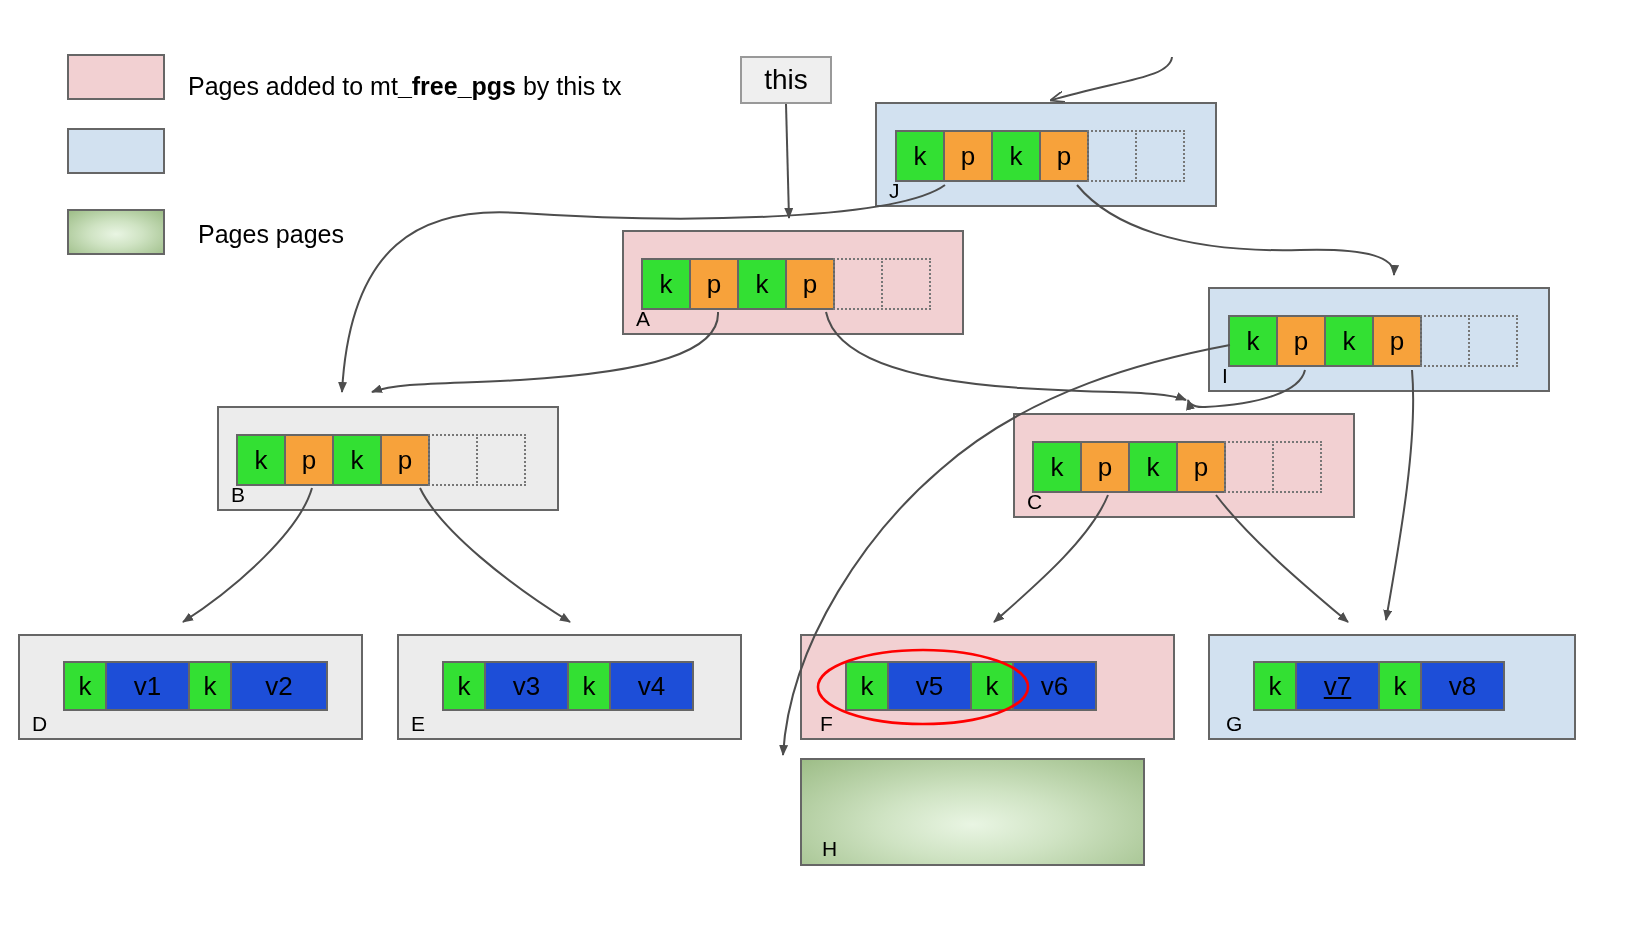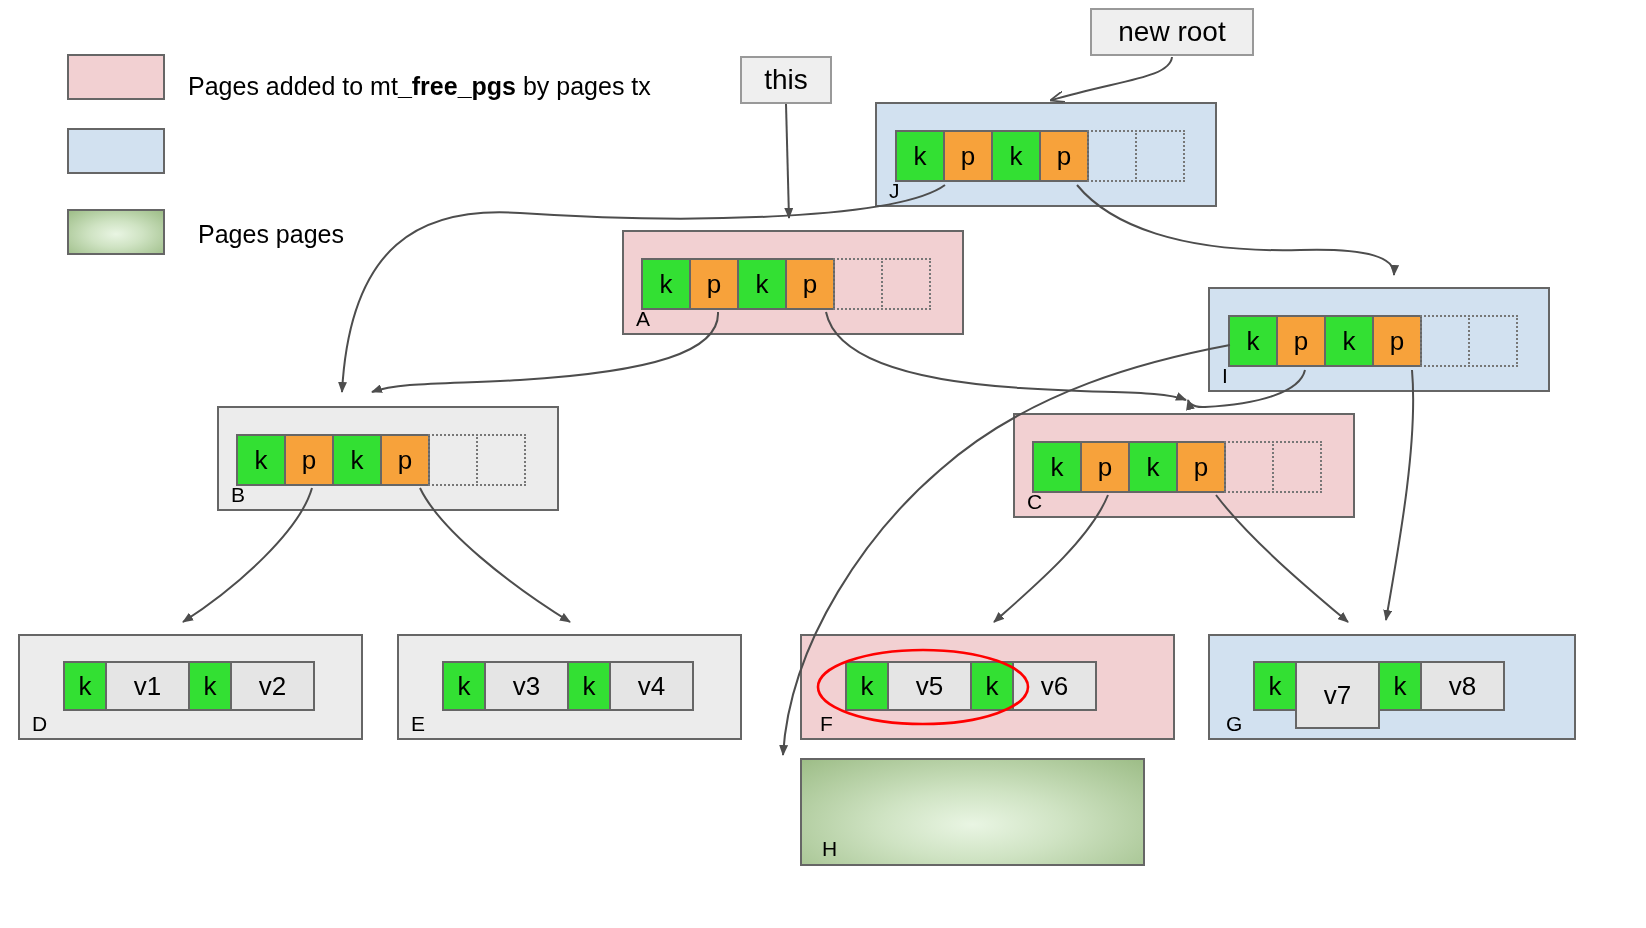--- a/index.html
+++ b/index.html
@@ -73,21 +73,21 @@
   .cell:first-child { margin-left: 0; }
   .cell.k { background: #33e033; }
   .cell.p { background: #f7a23b; }
   .cell.empty {
     background: transparent;
     border: 2px dotted #777777;
   }
 
   
   .cell.kl { background: #33e033; }
-  .cell.vl { background: #e5e5e5; }
+  .cell.vl { background: #1d4ed8; }
 
   
   #edges {
     position: absolute;
     left: 0; top: 0;
     width: 1646px;
     height: 928px;
     pointer-events: none;
   }
 
@@ -103,30 +103,29 @@
     font-size: 28px;
     color: #000000;
   }
 </style>
 </head>
 <body>
 
 <div id="canvas">
 
   <div class="legend-swatch" style="left:67px; top:54px; background:#f2d0d2;"></div>
-  <div class="legend-text" style="left:188px; top:74px;"><span>Pages added to mt</span><b>_free_pgs</b><span> by pages tx</span></div>
+  <div class="legend-text" style="left:188px; top:74px;"><span>Pages added to mt</span><b>_free_pgs</b><span> by this tx</span></div>
 
   <div class="legend-swatch" style="left:67px; top:128px; background:#d2e1f0;"></div>
 
   <div class="legend-swatch" style="left:67px; top:209px;
        background: radial-gradient(ellipse at 50% 55%, #e9f5e3 0%, #cfe3c3 40%, #9dbd87 100%);"></div>
   <div class="legend-text" style="left:198px; top:222px;">Pages pages</div>
 
   <div class="callout" style="left:740px; top:56px; width:92px; height:48px;">this</div>
-  <div class="callout" style="left:1090px; top:8px; width:164px; height:48px;">new root</div>
 
   <div class="page blue" style="left:875px; top:102px; width:342px; height:105px;">
     <div class="page-label" style="left:12px; top:76px;">J</div>
   </div>
   <div class="cells" style="left:895px; top:130px;">
     <div class="cell k" style="width:50px; height:52px;">k</div>
     <div class="cell p" style="width:50px; height:52px;">p</div>
     <div class="cell k" style="width:50px; height:52px;">k</div>
     <div class="cell p" style="width:50px; height:52px;">p</div>
     <div class="cell empty" style="width:50px; height:52px;"></div>
@@ -181,21 +180,21 @@
     <div class="cell empty" style="width:50px; height:52px;"></div>
   </div>
 
   <div class="page gray" style="left:18px; top:634px; width:345px; height:106px;">
     <div class="page-label" style="left:12px; top:77px;">D</div>
   </div>
   <div class="cells" style="left:63px; top:661px;">
     <div class="cell kl" style="width:44px; height:50px;">k</div>
     <div class="cell vl" style="width:85px; height:50px;">v1</div>
     <div class="cell kl" style="width:44px; height:50px;">k</div>
-    <div class="cell vl" style="width:85px; height:50px;">v2</div>
+    <div class="cell vl" style="width:98px; height:50px;">v2</div>
   </div>
 
   <div class="page gray" style="left:397px; top:634px; width:345px; height:106px;">
     <div class="page-label" style="left:12px; top:77px;">E</div>
   </div>
   <div class="cells" style="left:442px; top:661px;">
     <div class="cell kl" style="width:44px; height:50px;">k</div>
     <div class="cell vl" style="width:85px; height:50px;">v3</div>
     <div class="cell kl" style="width:44px; height:50px;">k</div>
     <div class="cell vl" style="width:85px; height:50px;">v4</div>
@@ -209,21 +208,21 @@
     <div class="cell vl" style="width:85px; height:50px;">v5</div>
     <div class="cell kl" style="width:44px; height:50px;">k</div>
     <div class="cell vl" style="width:85px; height:50px;">v6</div>
   </div>
 
   <div class="page blue" style="left:1208px; top:634px; width:368px; height:106px;">
     <div class="page-label" style="left:16px; top:77px;">G</div>
   </div>
   <div class="cells" style="left:1253px; top:661px;">
     <div class="cell kl" style="width:44px; height:50px;">k</div>
-    <div class="cell vl" style="width:85px; height:68px;">v7</div>
+    <div class="cell vl" style="width:85px; height:50px;text-decoration:underline;">v7</div>
     <div class="cell kl" style="width:44px; height:50px;">k</div>
     <div class="cell vl" style="width:85px; height:50px;">v8</div>
   </div>
 
   <div class="page green" style="left:800px; top:758px; width:345px; height:108px;">
     <div class="page-label" style="left:20px; top:78px;">H</div>
   </div>
 
   <svg id="edges" viewBox="0 0 1646 928">
     <defs>

